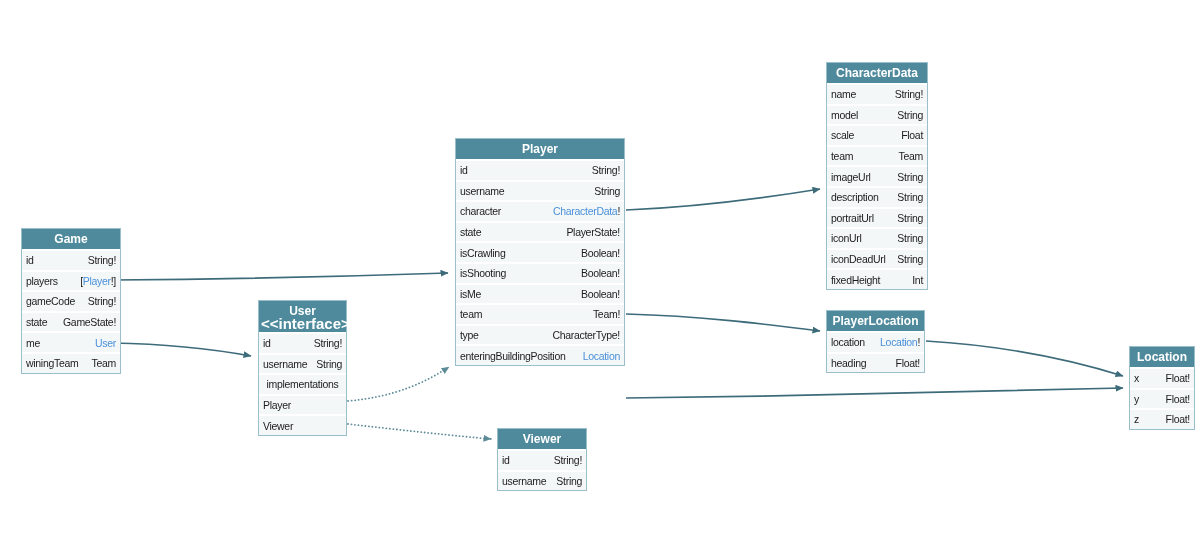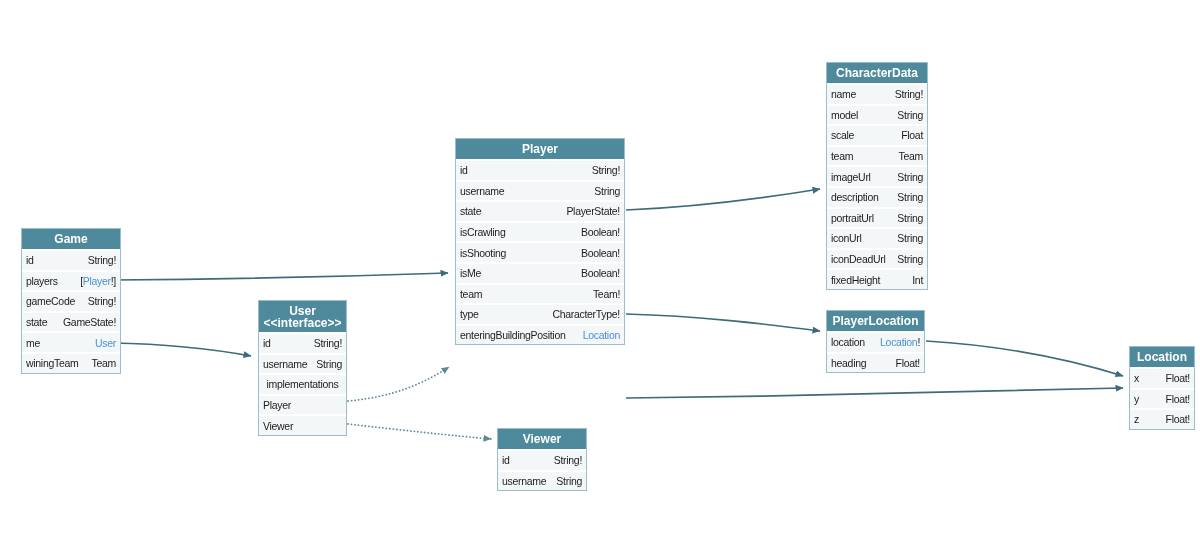--- a/index.html
+++ b/index.html
@@ -25,21 +25,21 @@
 
   .type-table{
     position:absolute;background:#e5e5e5;border:1px solid var(--table-border);
     box-sizing:border-box;font-size:10.5px;letter-spacing:-0.3px;
   }
   .th{
     background:var(--header-bg);color:var(--header-text);text-align:center;
     font-weight:bold;font-size:12px;line-height:14px;padding:3px 2px;cursor:pointer;
     letter-spacing:0;
   }
-  .th .sub{display:block;font-size:12px;line-height:11px;font-weight:bold;}
+  .th .sub{display:block;font-size:15px;line-height:11px;font-weight:bold;}
   .row{
     display:flex;justify-content:space-between;align-items:center;gap:4px;
     height:18.6px;border-top:2px solid #ffffff;background:var(--row-bg);
     padding:0 4px;white-space:nowrap;overflow:hidden;
   }
   .row .fname{color:var(--text);}
   .row .ftype{color:var(--text);}
   .link{color:var(--link);cursor:pointer;}
   .row.section{justify-content:center;align-items:center;}
 </style>
@@ -118,20 +118,24 @@
       <div class="th"><span>Player</span></div>
       <div class="row">
         <span class="fname">id</span>
         <span class="ftype">String!</span>
       </div>
       <div class="row">
         <span class="fname">username</span>
         <span class="ftype">String</span>
       </div>
       <div class="row">
+        <span class="fname">character</span>
+        <span class="ftype"><span class="link">CharacterData</span><span>!</span></span>
+      </div>
+      <div class="row">
         <span class="fname">state</span>
         <span class="ftype">PlayerState!</span>
       </div>
       <div class="row">
         <span class="fname">isCrawling</span>
         <span class="ftype">Boolean!</span>
       </div>
       <div class="row">
         <span class="fname">isShooting</span>
         <span class="ftype">Boolean!</span>

